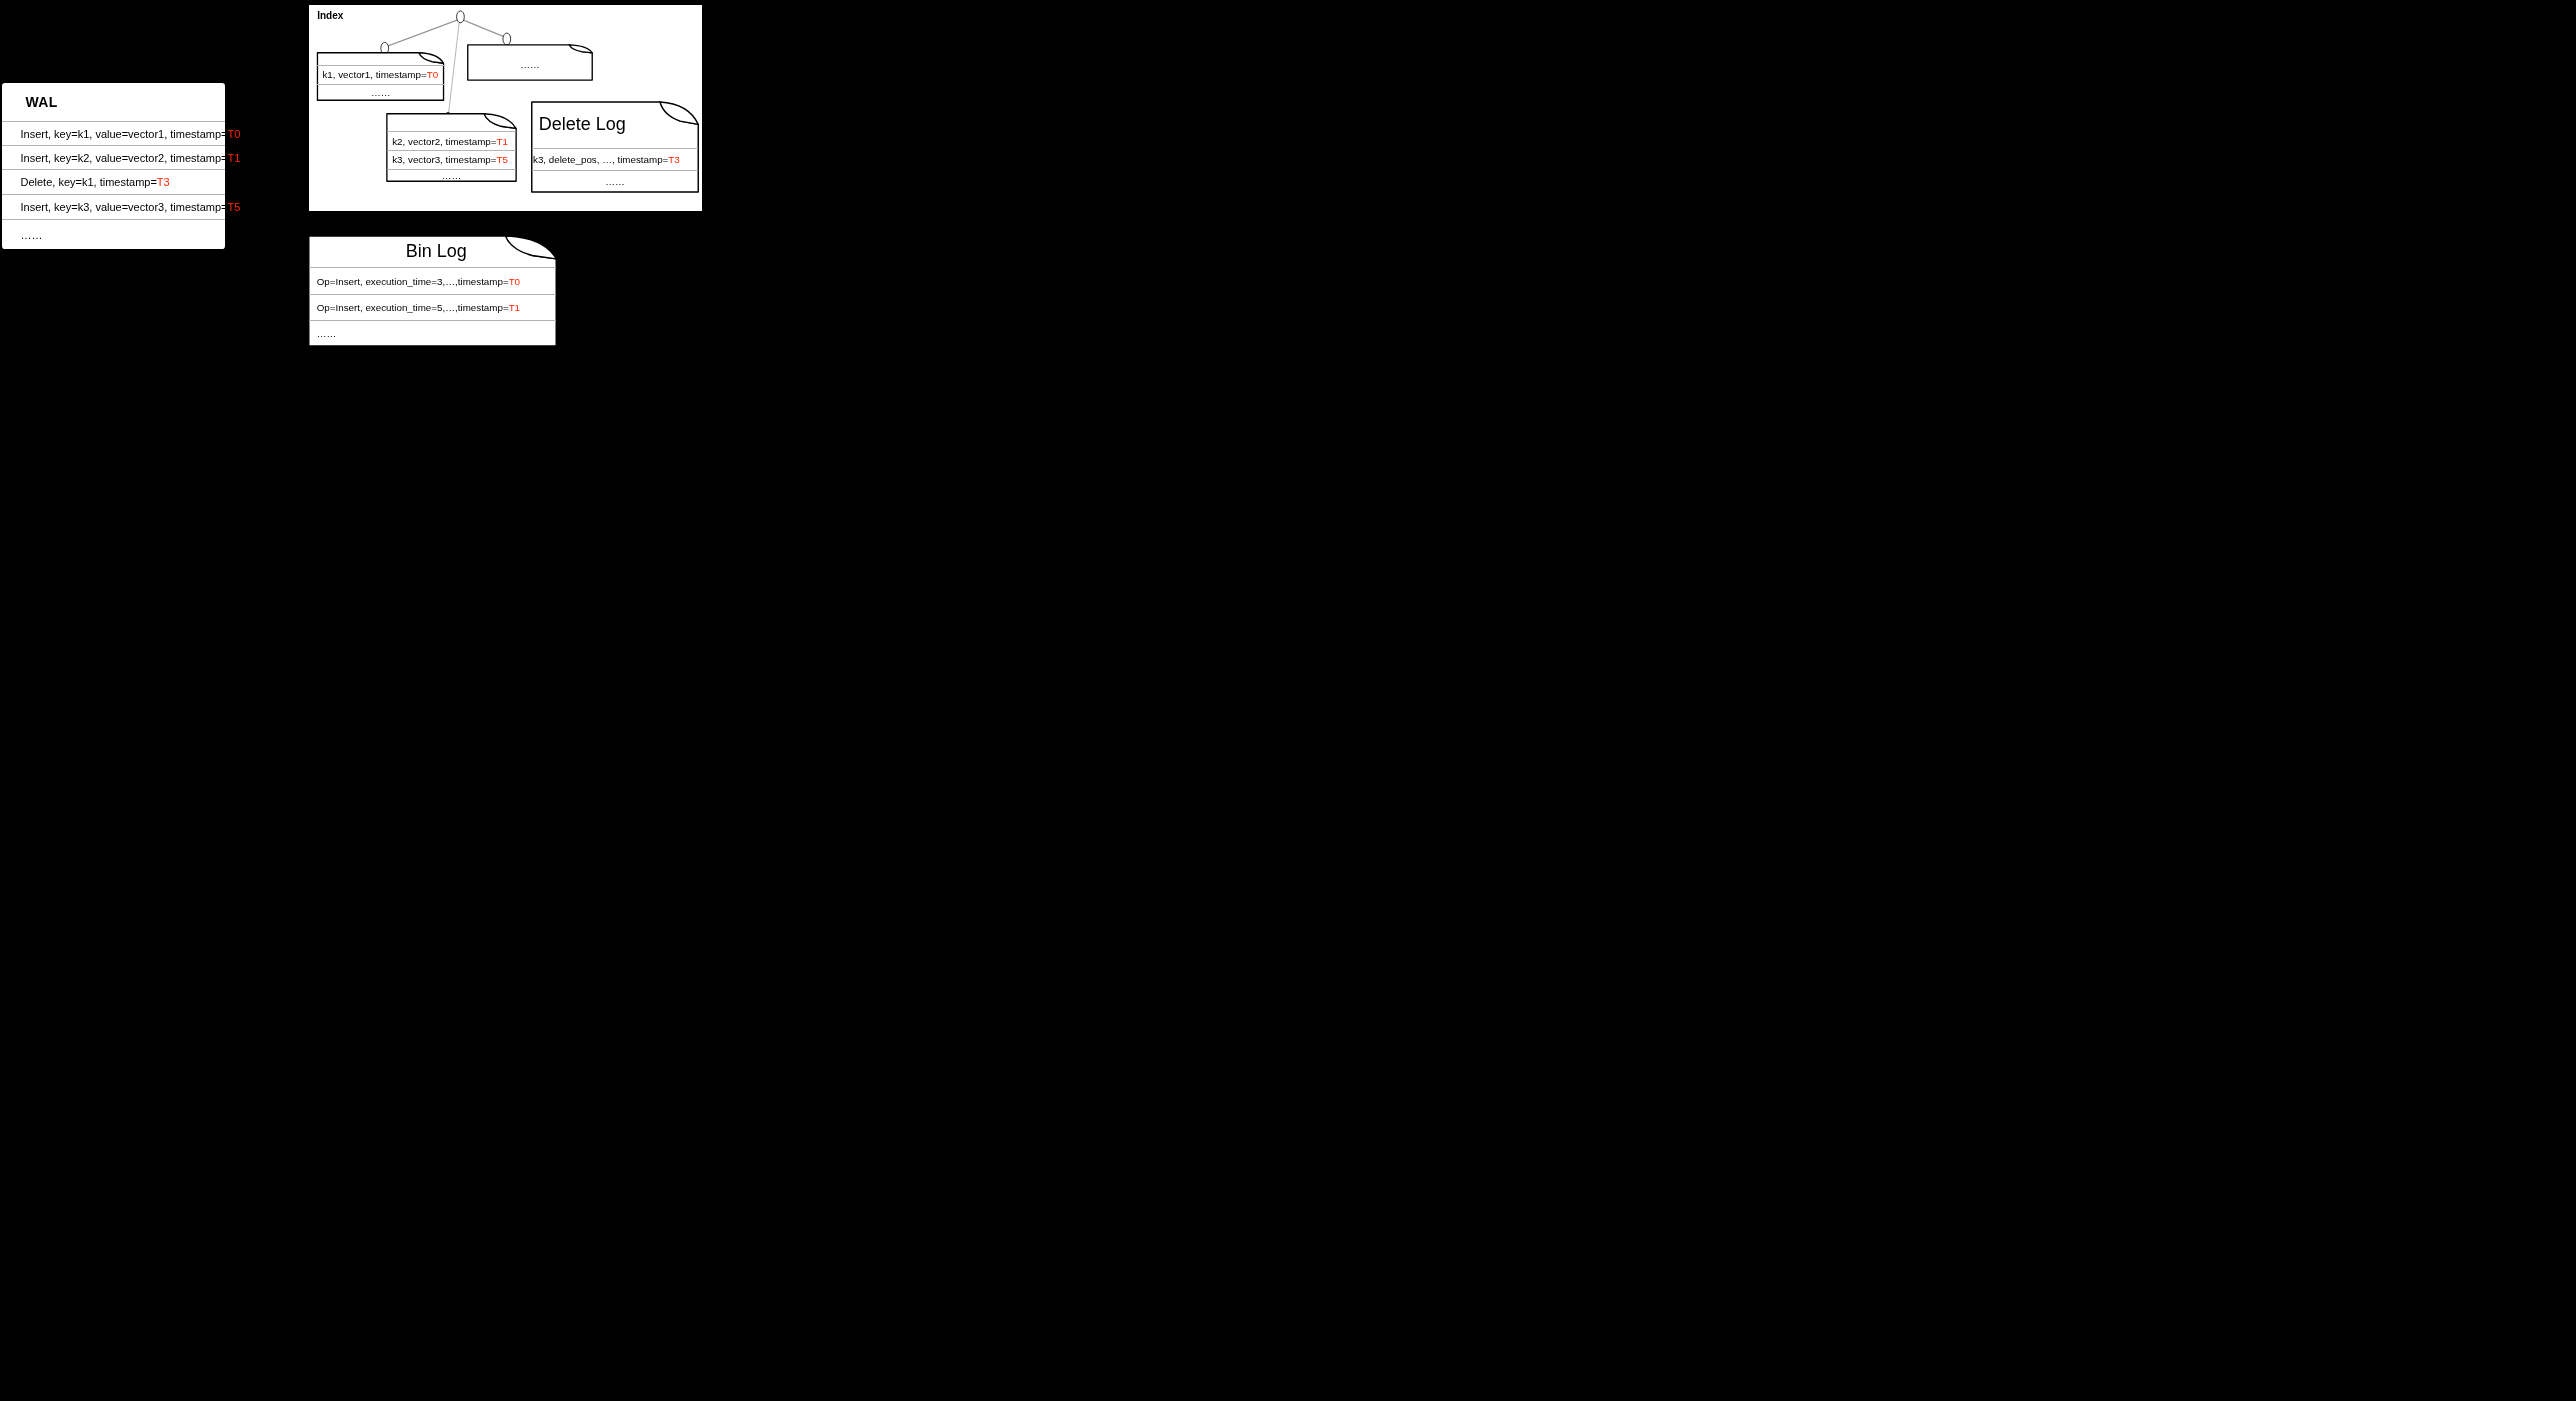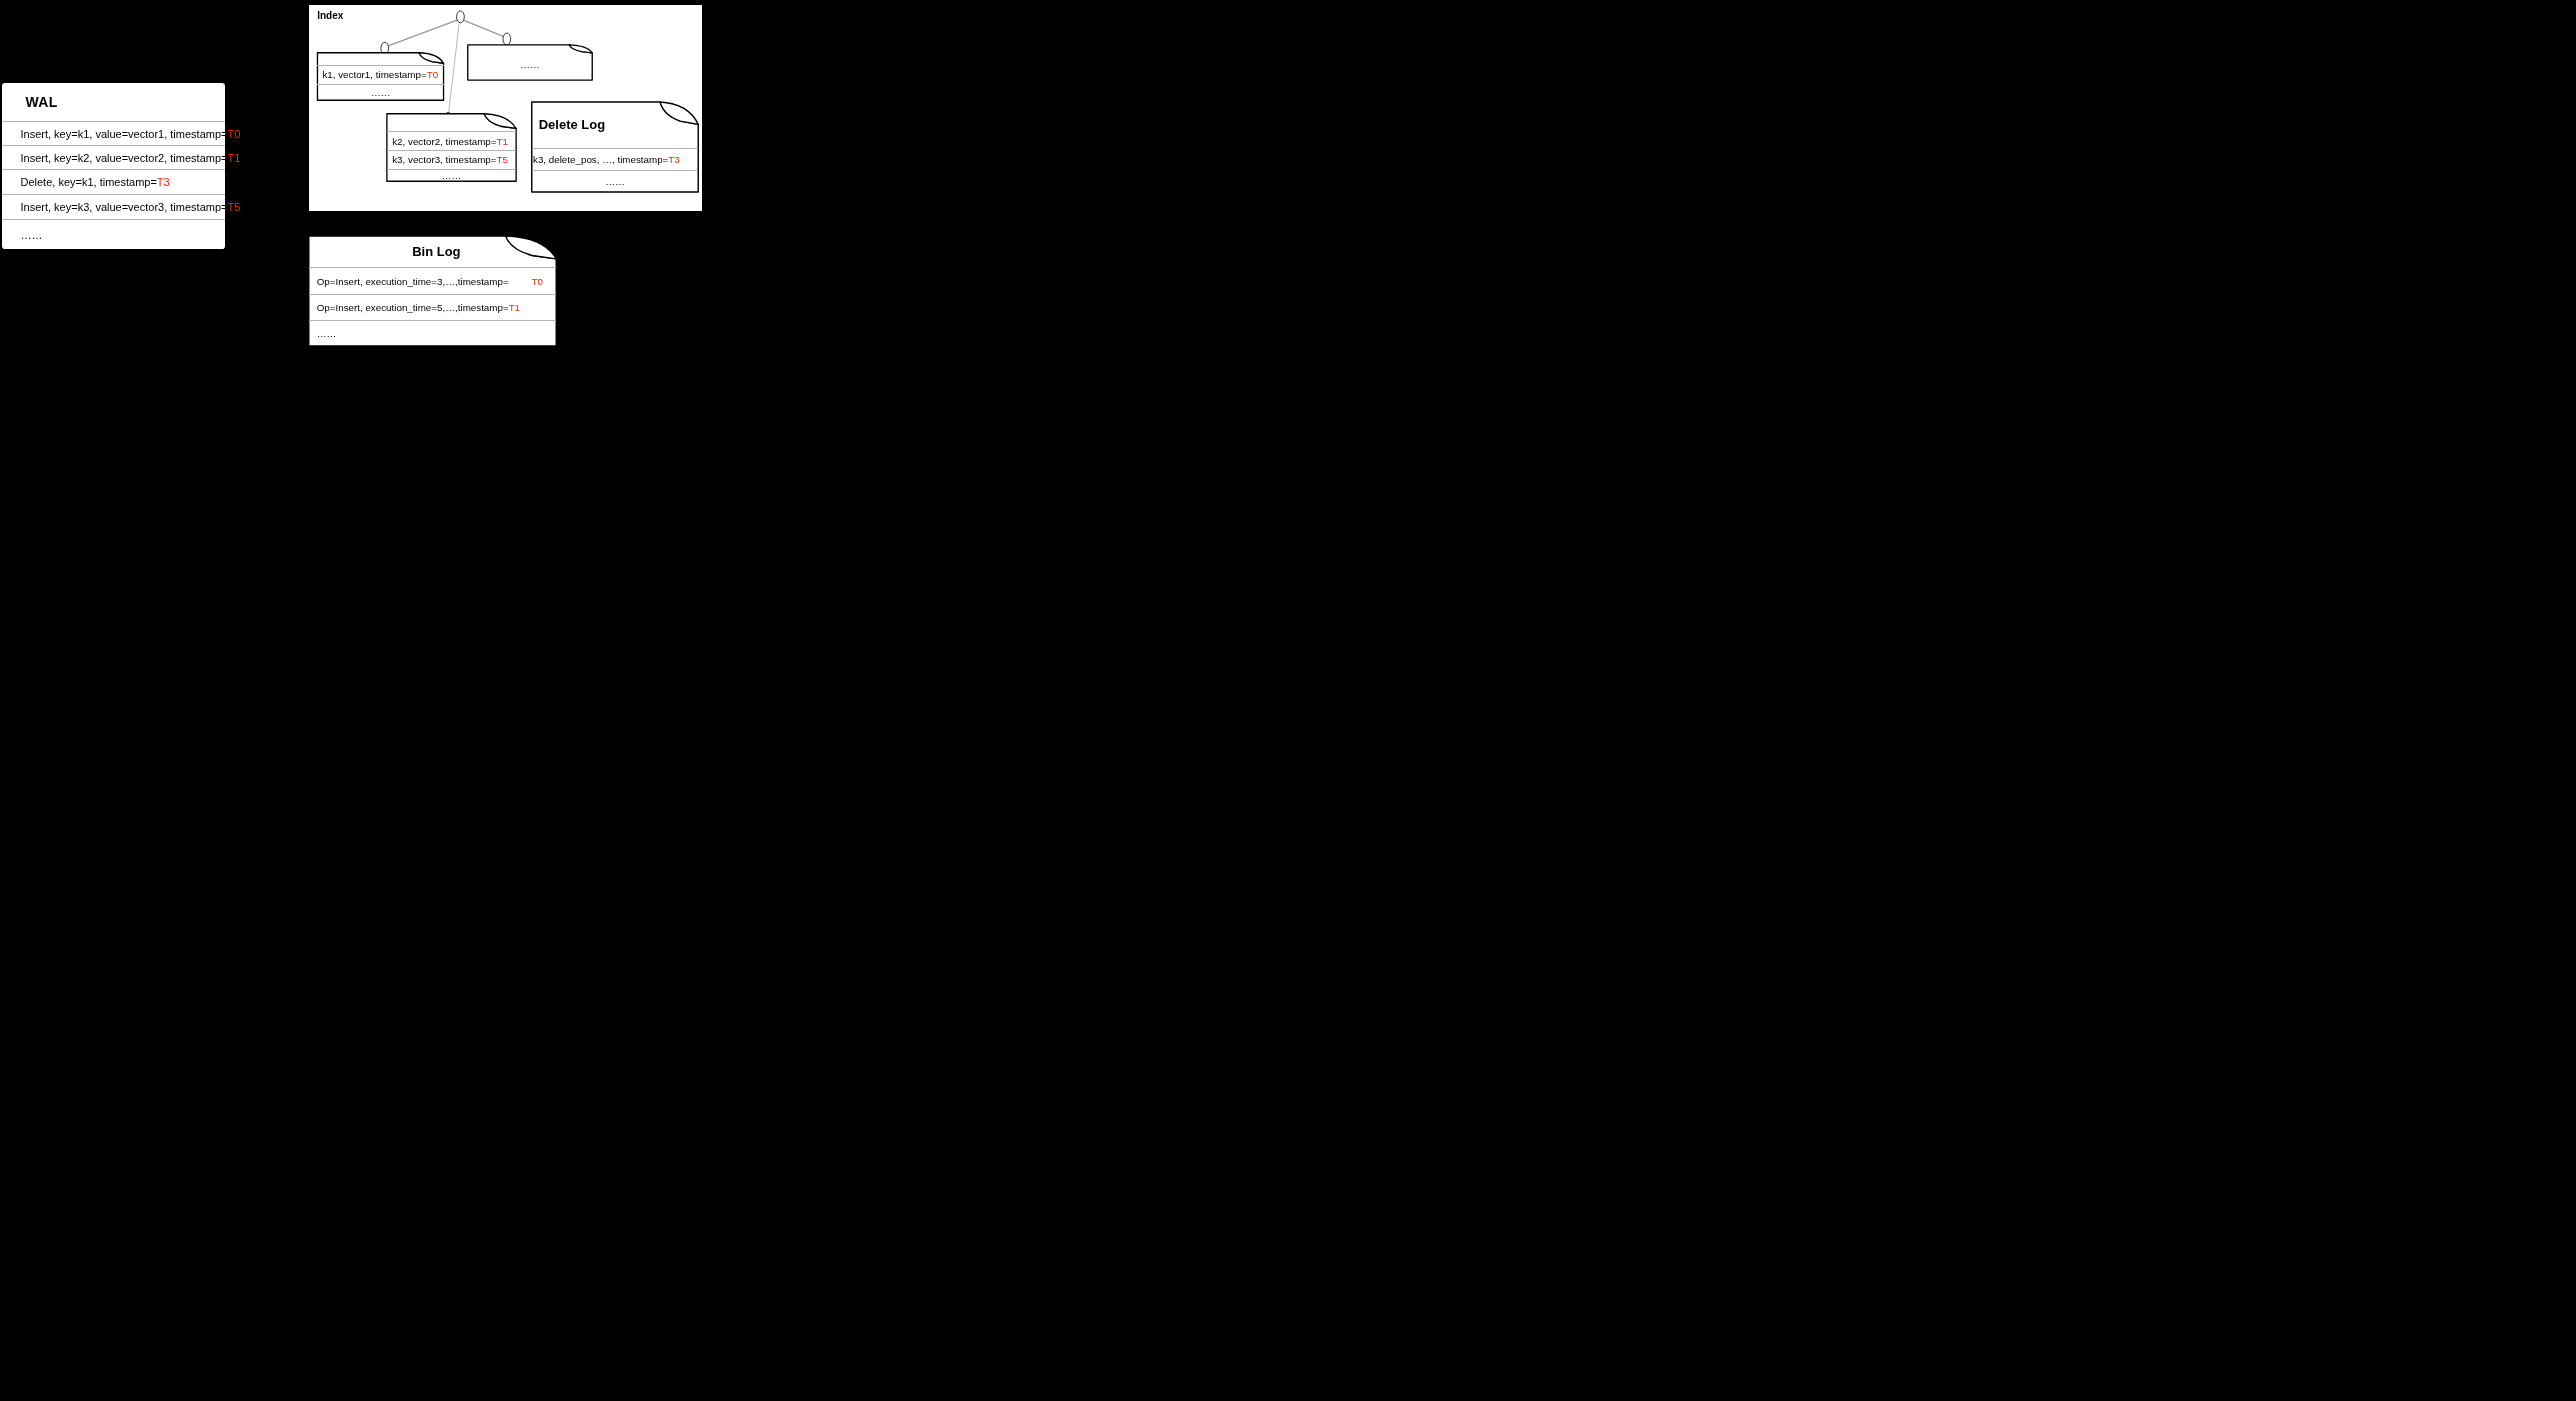--- a/index.html
+++ b/index.html
@@ -30,21 +30,21 @@
 
   
   .page{position:absolute;z-index:2;color:#000;}
   .page-svg{position:absolute;left:0;top:0;}
   .page-content{position:absolute;inset:1px;display:flex;flex-direction:column;}
   .p-row{display:flex;align-items:center;padding-left:5.2px;font-size:9.8px;
          border-top:1.5px solid var(--separator);white-space:nowrap;}
   .p-row.center{justify-content:center;padding-left:0;}
   .p-row.nosep{border-top:none;}
   .p-title-row{display:flex;align-items:center;padding-left:6.7px;}
-  .p-title{font-size:13px;font-weight:700;}
+  .p-title{font-size:18px;font-weight:400;}
 
   
   .page-k1{left:7.2px;top:47px;width:129px;height:49px;}
   .page-k1 .ph{height:12.4px;}
   .page-k1 .r1{height:19px;}
   .page-k1 .rdots{flex:1;}
 
   
   .page-more{left:158px;top:39px;width:126px;height:37px;}
   .page-more .rdots{flex:1;padding-top:4.6px;}
@@ -58,21 +58,21 @@
 
   
   .page-delete{left:222px;top:96px;width:168px;height:92px;}
   .page-delete .ptitle{height:46px;align-items:center;}
   .page-delete .r1{height:22px;padding-left:1px;}
   .page-delete .rdots{flex:1;}
 
   
   .page-binlog{left:308px;top:235px;width:249px;height:112px;}
   .page-binlog .ptitle{height:31px;padding-left:7.7px;justify-content:center;}
-  .page-binlog .r1{height:27px;padding-left:7.7px;gap:23px;}
+  .page-binlog .r1{height:27px;padding-left:7.7px;}
   .page-binlog .r2{height:26px;padding-left:7.7px;}
   .page-binlog .rdots{flex:1;padding-left:7.7px;}
 </style>
 </head>
 <body>
 
 <div class="canvas">
 
   <section class="wal">
     <div class="wal-header">

